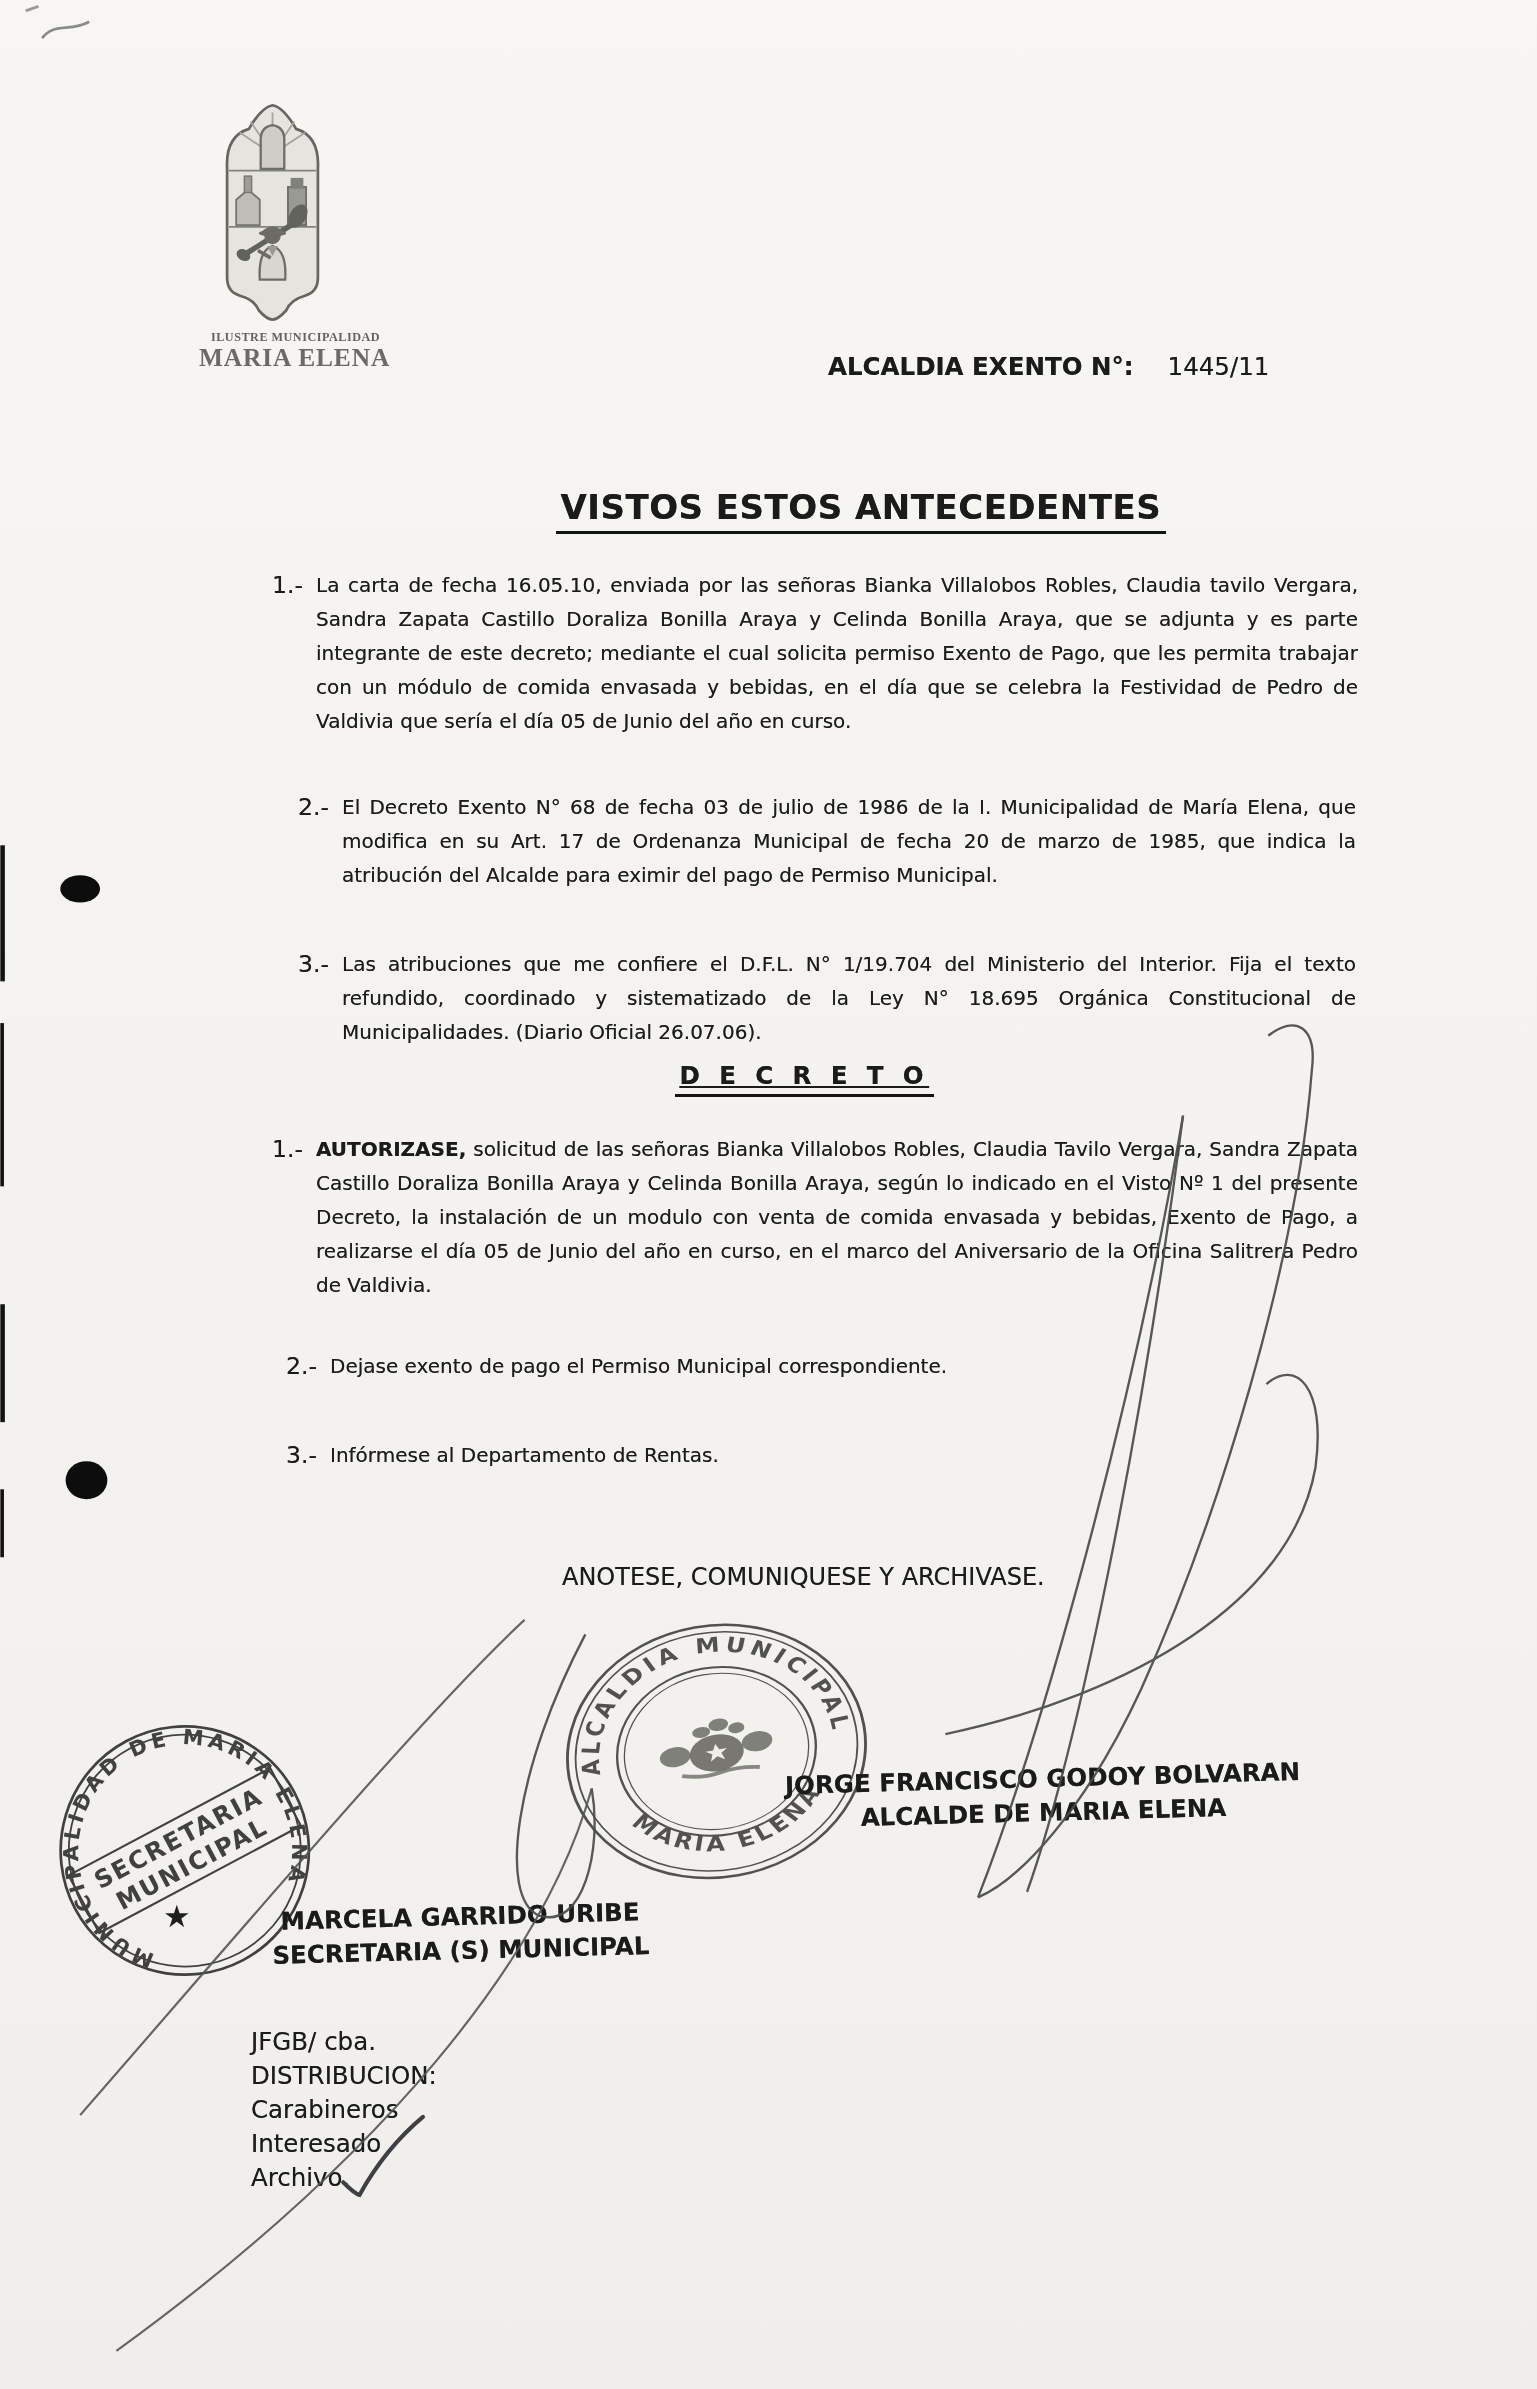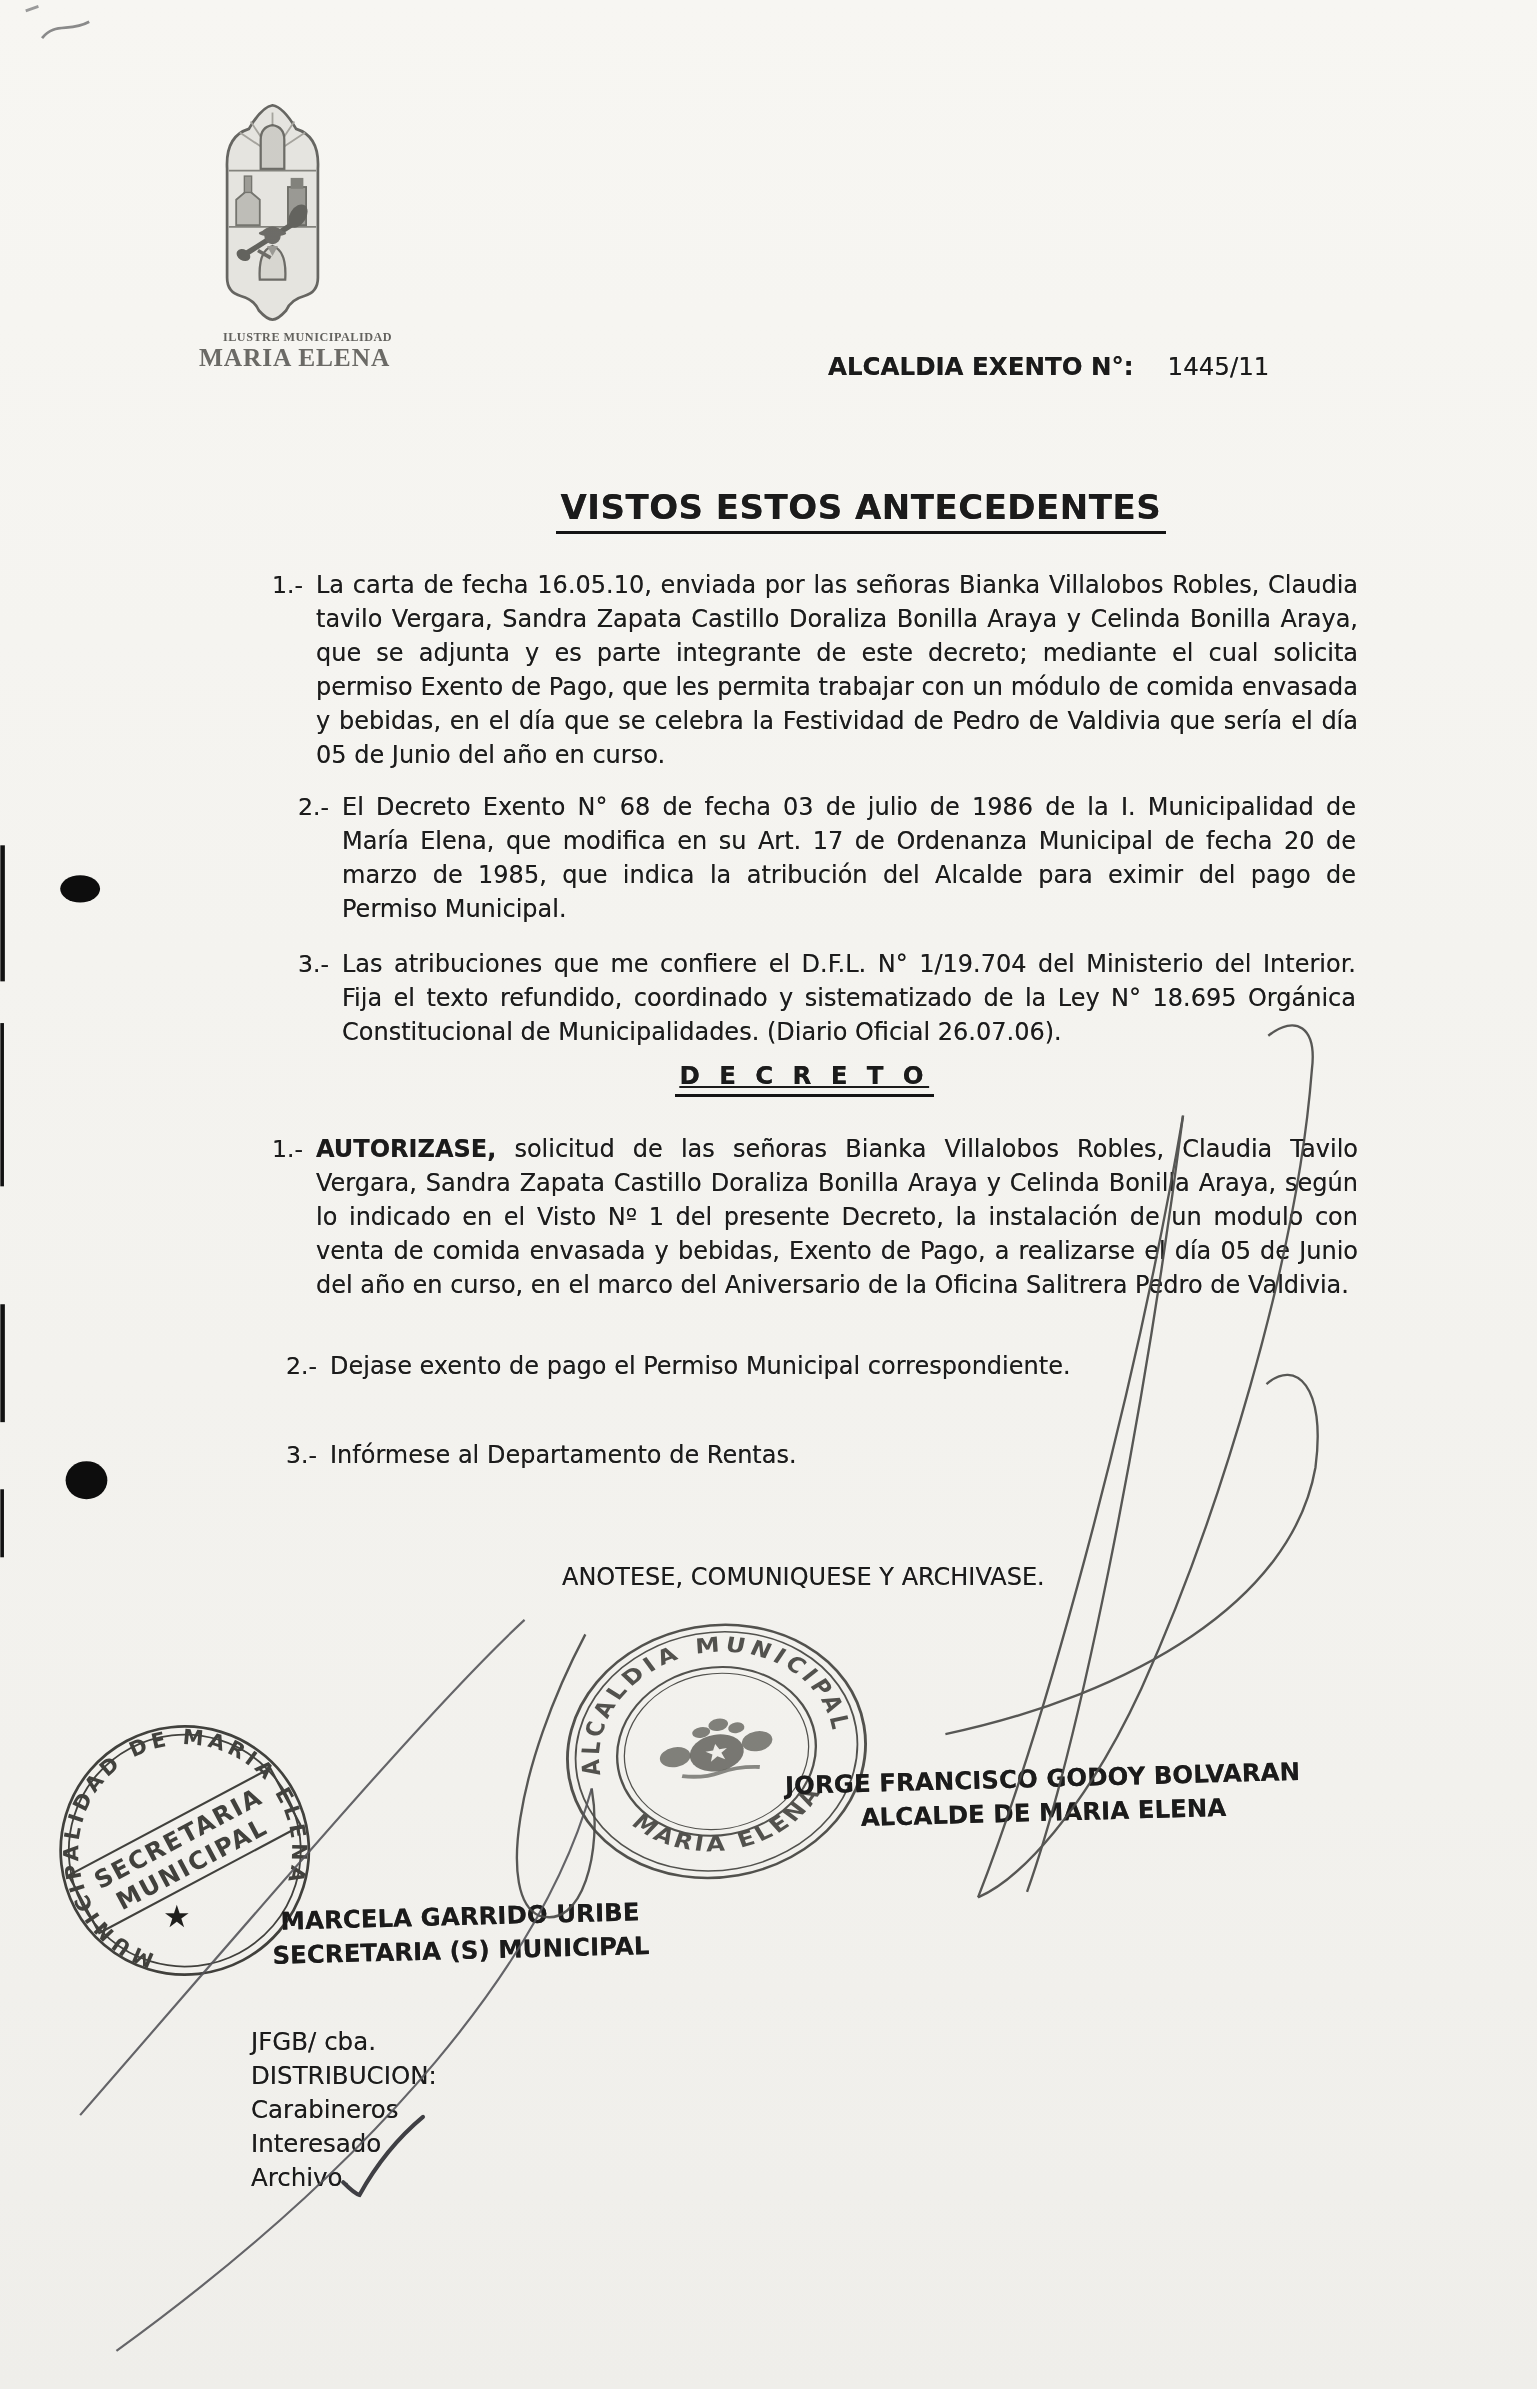--- a/index.html
+++ b/index.html
@@ -7,21 +7,21 @@
     position:relative;width:1538px;height:2389px;overflow:hidden;
     background:linear-gradient(180deg,#f7f6f2 0%,#f4f3ef 40%,#f2f1ed 75%,#efeeea 100%);
     font-family:"DejaVu Sans","Liberation Sans",sans-serif;
     color:#1b1b1b;
   }
   .abs{position:absolute;}
   .b{font-weight:bold;}
   .bodytext{font-size:23.6px;line-height:34px;text-shadow:0 0 0.5px rgba(0,0,0,.55);}
   .item{position:absolute;}
   .item .num{position:absolute;left:0;top:0;font-size:23.6px;line-height:34px;text-shadow:0 0 0.5px rgba(0,0,0,.55);}
-  .item .itext{display:block;padding-left:44px;text-align:justify;font-size:24px;line-height:34px;text-shadow:0 0 0.5px rgba(0,0,0,.55);}
+  .item .itext{display:block;padding-left:44px;text-align:justify;font-size:20px;line-height:34px;text-shadow:0 0 0.5px rgba(0,0,0,.55);}
   .hdr-line{font-size:24.5px;line-height:34px;white-space:nowrap;text-shadow:0 0 0.5px rgba(0,0,0,.6);}
   .title-underline{border-bottom:3.6px solid #141414;padding:0 4.5px 3.6px 4.5px;}
   .org-caption{font-family:"Liberation Serif","DejaVu Serif",serif;font-weight:bold;color:#63625e;}
   .sig-name{font-weight:bold;font-size:24.5px;line-height:34px;text-align:center;text-shadow:0 0 0.5px rgba(0,0,0,.6);}
   svg text{font-family:"DejaVu Sans","Liberation Sans",sans-serif;}
 </style>
 </head>
 <body>
 
 <div class="page">
@@ -54,21 +54,21 @@
         <circle cx="60" cy="152" r="9" fill="#55544f"></circle>
         <path d="M 46,149 Q 60,134 74,149 Z" fill="#55544f"></path>
         <ellipse cx="60" cy="149" rx="15" ry="3.5" fill="#55544f"></ellipse>
         <path d="M 46,200 Q 44,168 60,163 Q 76,168 74,200 Z" fill="#d2d1cb" stroke="#55544f" stroke-width="2.5"></path>
         <path d="M 54,163 L 60,174 L 66,163 Z" fill="#8a8984"></path>
         <path d="M 58,176 L 44,168" stroke="#55544f" stroke-width="4"></path>
       </g>
     </g>
   </svg>
 
-  <div class="abs org-caption" style="left:211px;top:330px;font-size:12.2px;letter-spacing:0.5px;margin-left:12px;">ILUSTRE MUNICIPALIDAD</div>
+  <div class="abs org-caption" style="left:211px;top:330px;font-size:12.2px;letter-spacing:0.5px;">ILUSTRE MUNICIPALIDAD</div>
   <div class="abs org-caption" style="left:199px;top:343px;font-size:25.4px;letter-spacing:0.9px;color:#6b6a66;">MARIA ELENA</div>
 
   <div class="abs" style="left:828px;top:350px;">
     <div class="hdr-line">
       <span class="b">ALCALDIA EXENTO N°:</span><span style="margin-left:34px;text-align:center;">1445/11</span>
     </div>
   </div>
 
   <div class="abs b title-underline" style="left:556px;top:487px;font-size:34px;letter-spacing:0.5px;text-shadow:0 0 0.5px rgba(0,0,0,.7);text-align:center;">VISTOS ESTOS  ANTECEDENTES</div>
 

